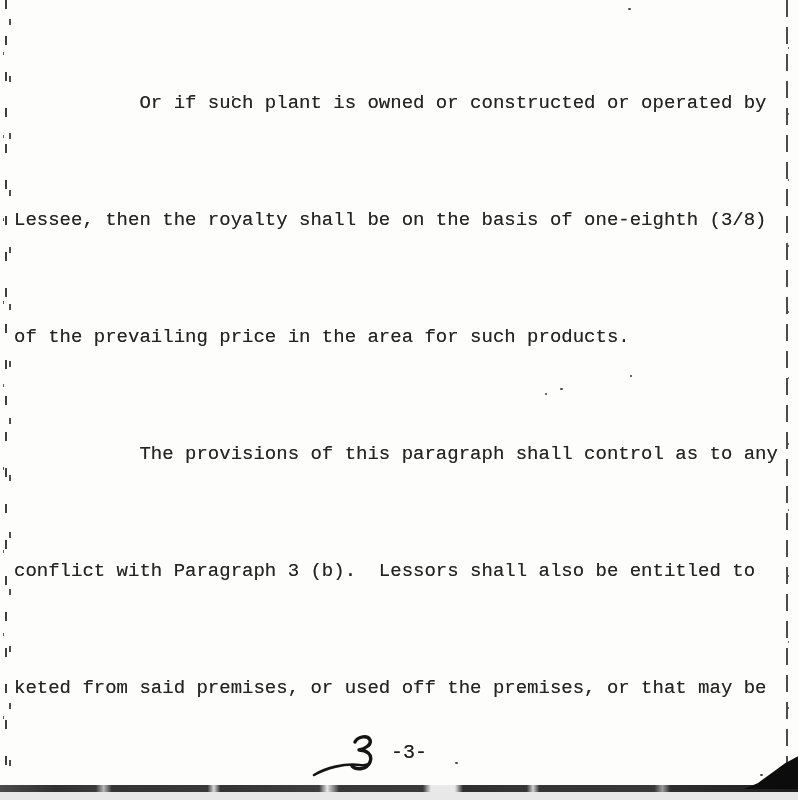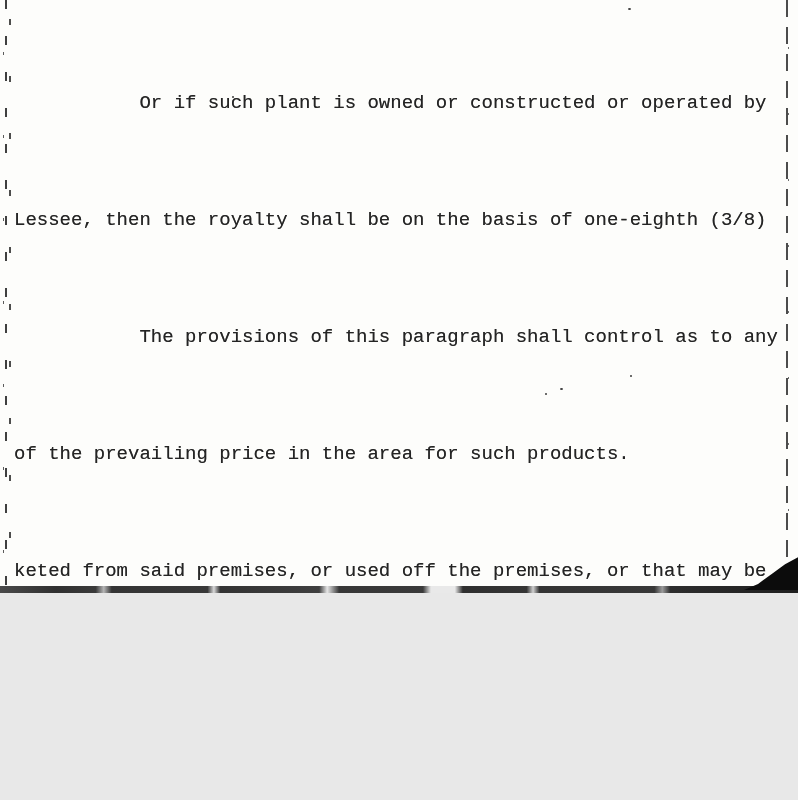--- a/index.html
+++ b/index.html
@@ -1,19 +1,19 @@
 <!DOCTYPE html>
 <html><head>
 <meta charset="utf-8">
 <style>
   html, body { margin: 0; padding: 0; background: #e8e8e8; }
   .page {
     position: relative;
     width: 798px;
-    height: 593px;
+    height: 792px;
     background: #fdfdfb;
     overflow: hidden;
     font-family: "Liberation Mono", "DejaVu Sans Mono", monospace;
   }
   .text-block {
     position: absolute;
     left: 14px;
     top: 6px;
     width: 780px;
     font-size: 19px;
@@ -98,22 +98,23 @@
 <body>
 
 <div class="page">
 
   <div class="edge-left"></div>
   <div class="edge-right"></div>
 
   <div class="text-block">
     <div class="line">           Or if such plant is owned or constructed or operated by</div>
     <div class="line">Lessee, then the royalty shall be on the basis of one-eighth (3/8)</div>
+    <div class="line">of the prevailing price in the area for such products.</div>
     <div class="line">           The provisions of this paragraph shall control as to any</div>
-    <div class="line">of the prevailing price in the area for such products.</div>
+    <div class="line">conflict with Paragraph 3 (b).  Lessors shall also be entitled to</div>
     <div class="line">keted from said premises, or used off the premises, or that may be</div>
     
     
     
     
     
     
     
     
     

